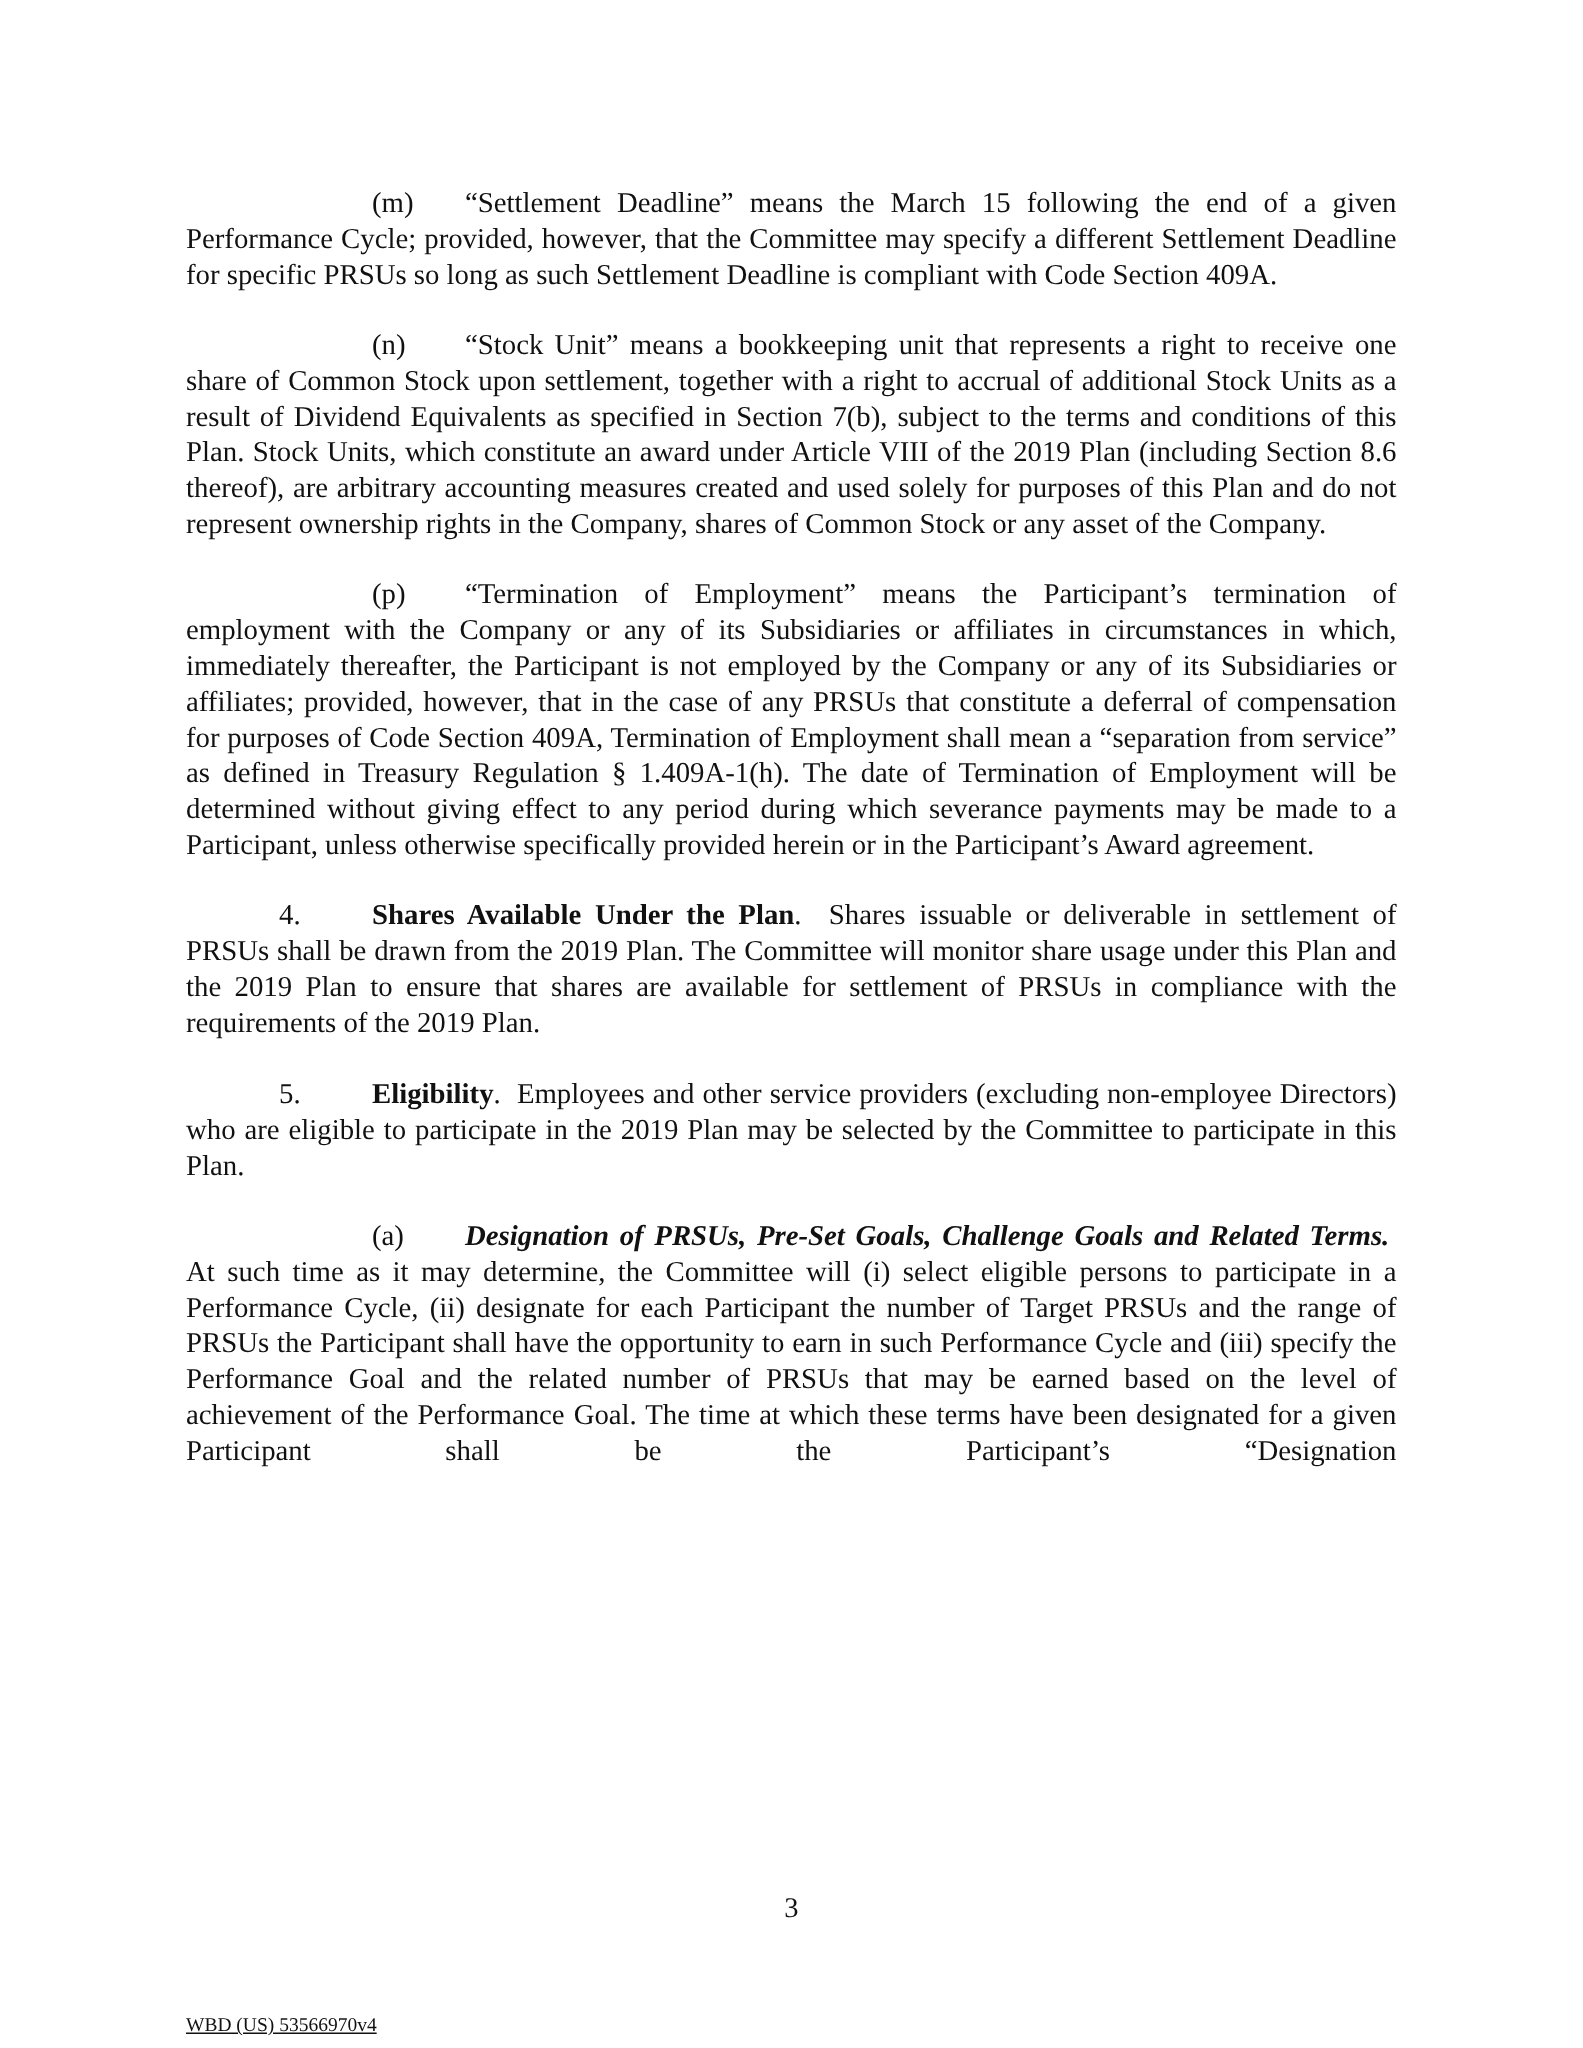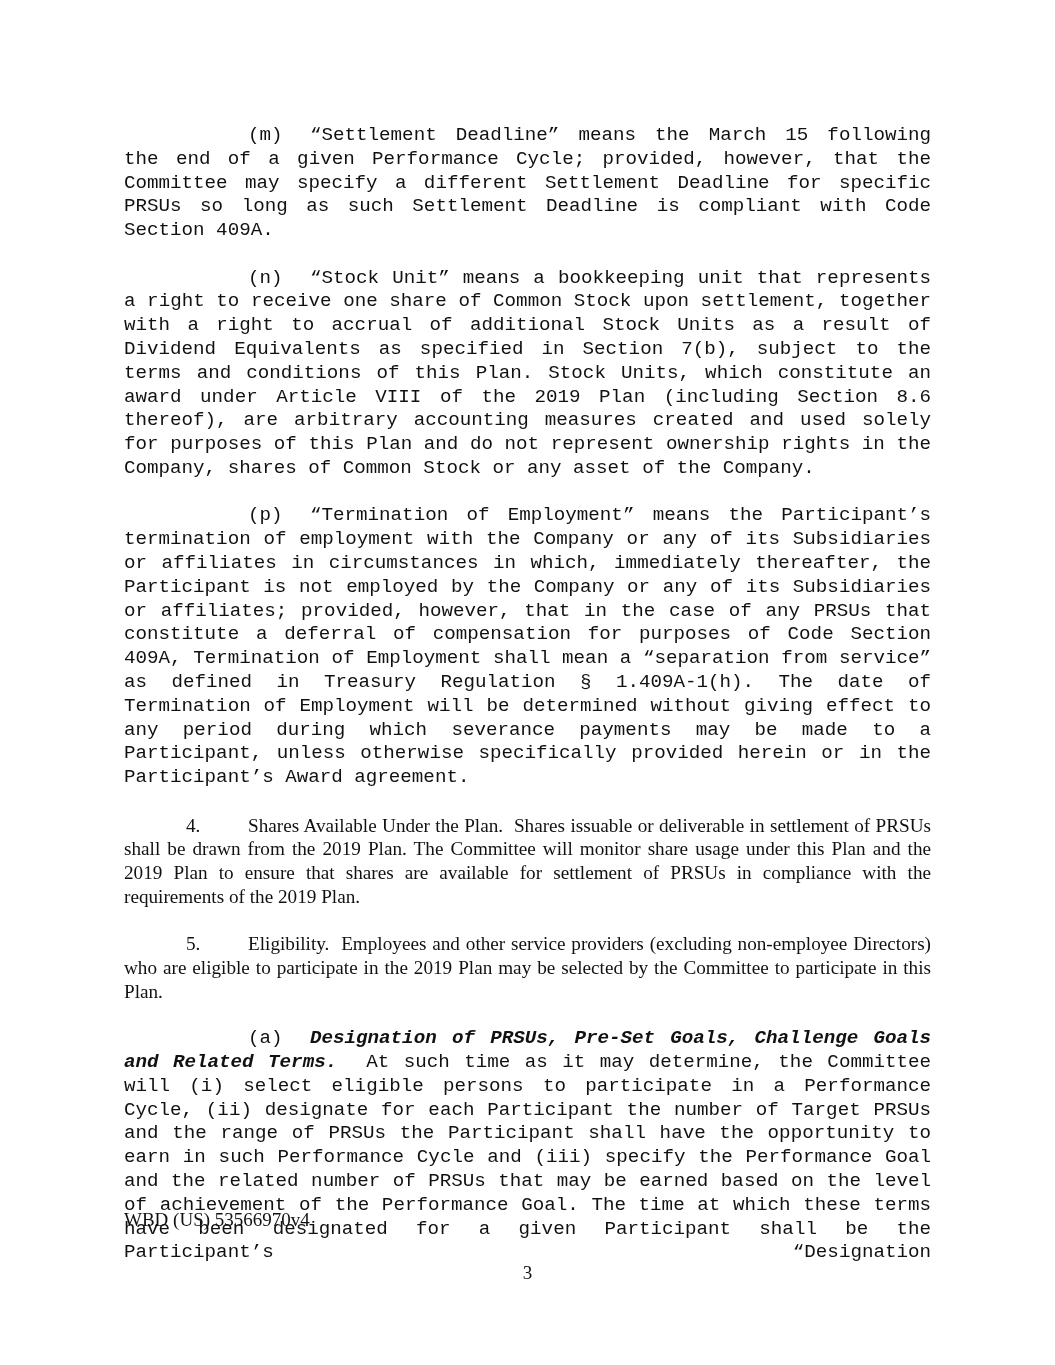--- a/index.html
+++ b/index.html
@@ -23,50 +23,50 @@
       font-size: 19.2px;
       line-height: 23.8px;
     }
     .para {
       margin: 0 0 23.6px 0;
       text-align: justify;
       text-align-last: left;
     }
     .indent-def {
       text-indent: 124px;
-      font-family: Liberation Mono, monospace;
     }
     .indent-sec {
       text-indent: 62px;
     }
     .label {
       display: inline-block;
       text-indent: 0;
     }
     .label-def {
       width: 62px;
     }
     .label-sec {
       width: 62px;
     }
-    .b { font-weight: normal; }
+    .b { font-weight: bold; }
     .bi { font-weight: bold; font-style: italic; }
     .page-number {
       position: absolute;
       left: 0;
       width: 1055px;
       top: 1262px;
       text-align: center;
       font-size: 19px;
     }
     .footer-id {
       position: absolute;
       left: 124px;
-      top: 1209px;
-      font-size: 19px;
+      top: 1342px;
+      font-size: 13px;
+      text-decoration: underline;
     }
   </style>
 </head>
 <body>
 
 <div class="page">
 
 
   <p class="para indent-def">
     <span class="label label-def">(m)</span><span>“Settlement Deadline” means the March 15 following the end of a given Performance Cycle; provided, however, that the Committee may specify a different Settlement Deadline for specific PRSUs so long as such Settlement Deadline is compliant with Code Section 409A.</span>

